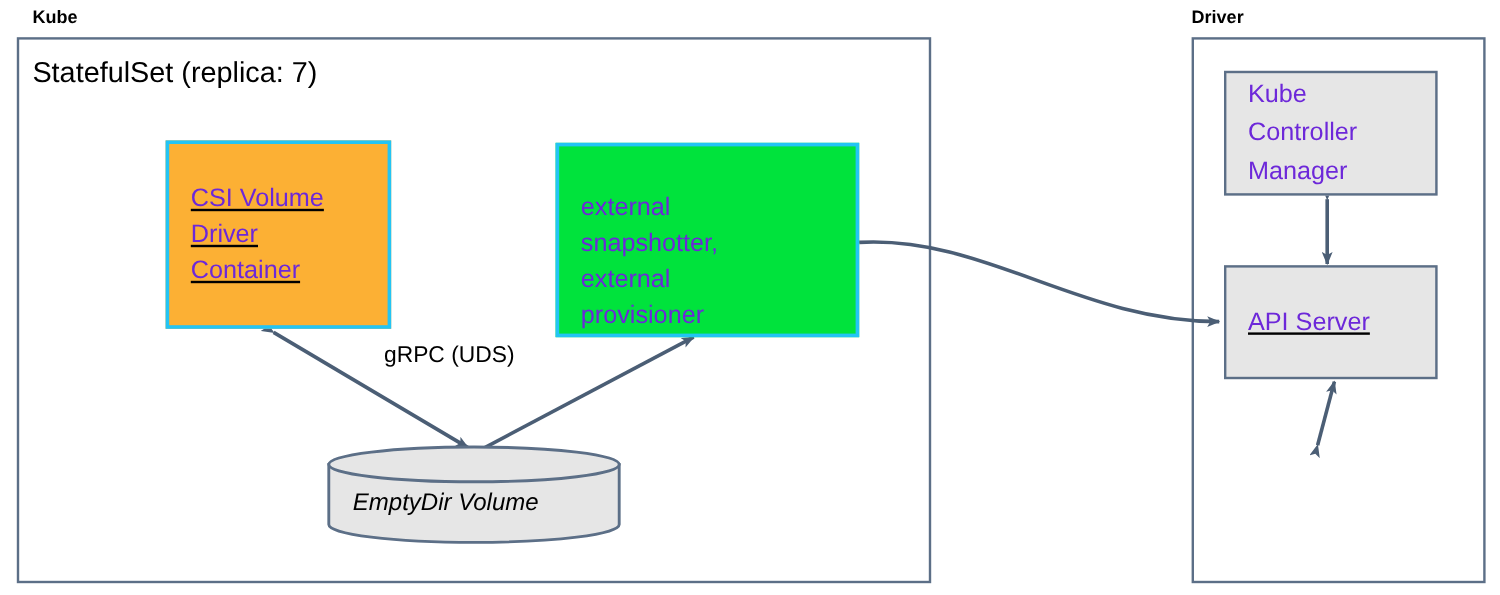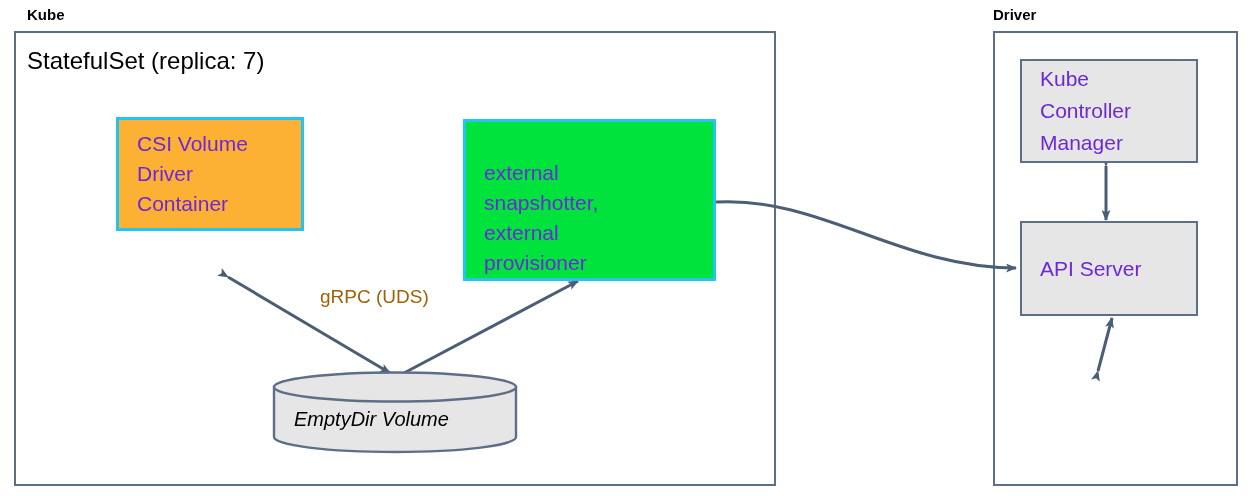--- a/index.html
+++ b/index.html
@@ -78,21 +78,21 @@
   }
   .cyl-label {
     position: absolute;
     font-size: 20px;
     color: #000000;
     white-space: nowrap;
   }
   .edge-label {
     position: absolute;
     font-size: 19px;
-    color: #a16207;
+    color: #000000;
     white-space: nowrap;
   }
   #wires {
     position: absolute;
     left: 0;
     top: 0;
     width: 1250px;
     height: 496px;
     pointer-events: none;
   }
@@ -143,21 +143,21 @@
     </g>
 
       etcd --&gt;
     <g>
       <line x1="1098" y1="371" x2="1112" y2="318" stroke="#4b5e75" stroke-width="3" marker-start="url(#ah)" marker-end="url(#ah)"></line>
     </g>
   </svg>
 
   <div class="edge-label" style="left:320px; top:286px;">gRPC (UDS)</div>
 
-  <div class="node-box box-orange" style="left:116px; top:117px; width:188px; height:114px;">
+  <div class="node-box box-orange" style="left:138px; top:117px; width:188px; height:157px;text-decoration:underline;">
     <div class="txt">CSI Volume
 Driver
 Container</div>
   </div>
 
   <div class="node-box box-green" style="left:463px; top:119px; width:253px; height:162px;justify-content:flex-end;">
     <div class="txt">external
 snapshotter,
 external
 provisioner</div>
@@ -170,18 +170,18 @@
     </svg>
     <div class="cyl-label" style="left:22px; top:37px;">EmptyDir Volume</div>
   </div>
 
   <div class="node-box box-gray" style="left:1020px; top:59px; width:178px; height:104px;">
     <div class="txt">Kube
 Controller
 Manager</div>
   </div>
 
-  <div class="node-box box-gray" style="left:1020px; top:221px; width:178px; height:95px;">
+  <div class="node-box box-gray" style="left:1020px; top:221px; width:178px; height:95px;text-decoration:underline;">
     <div class="txt">API Server</div>
   </div>
 
 
 </div>
 
 </body></html>

